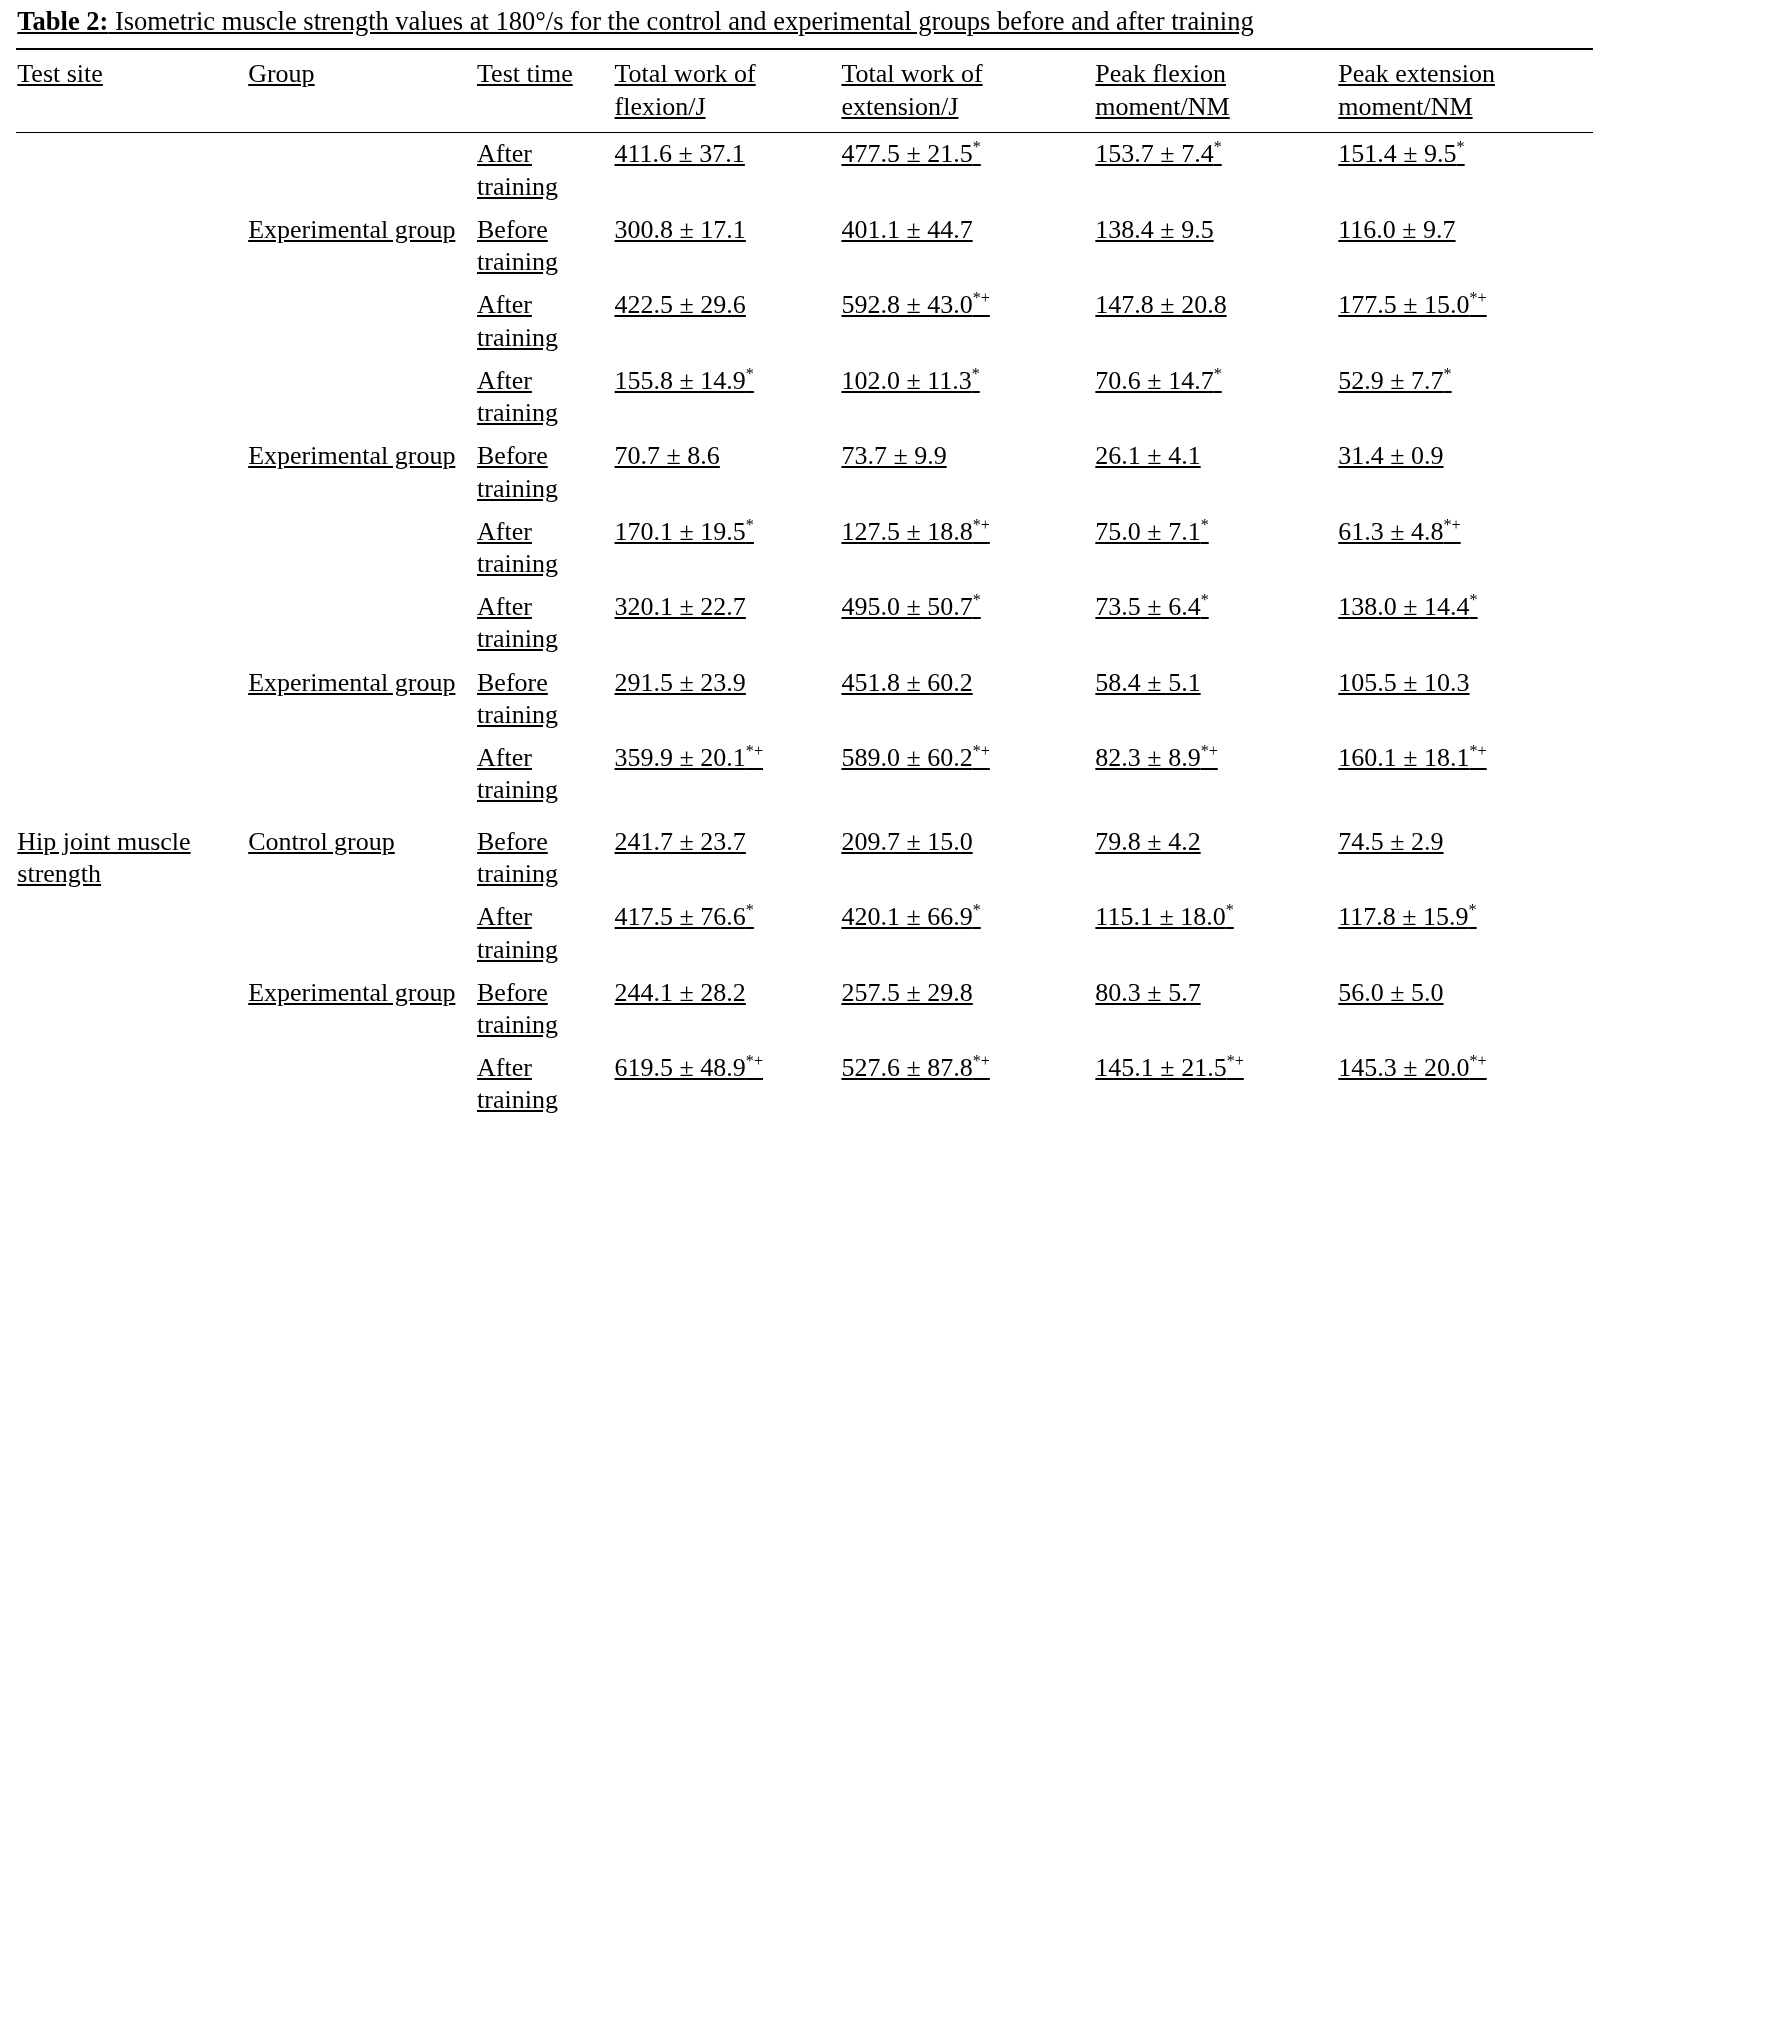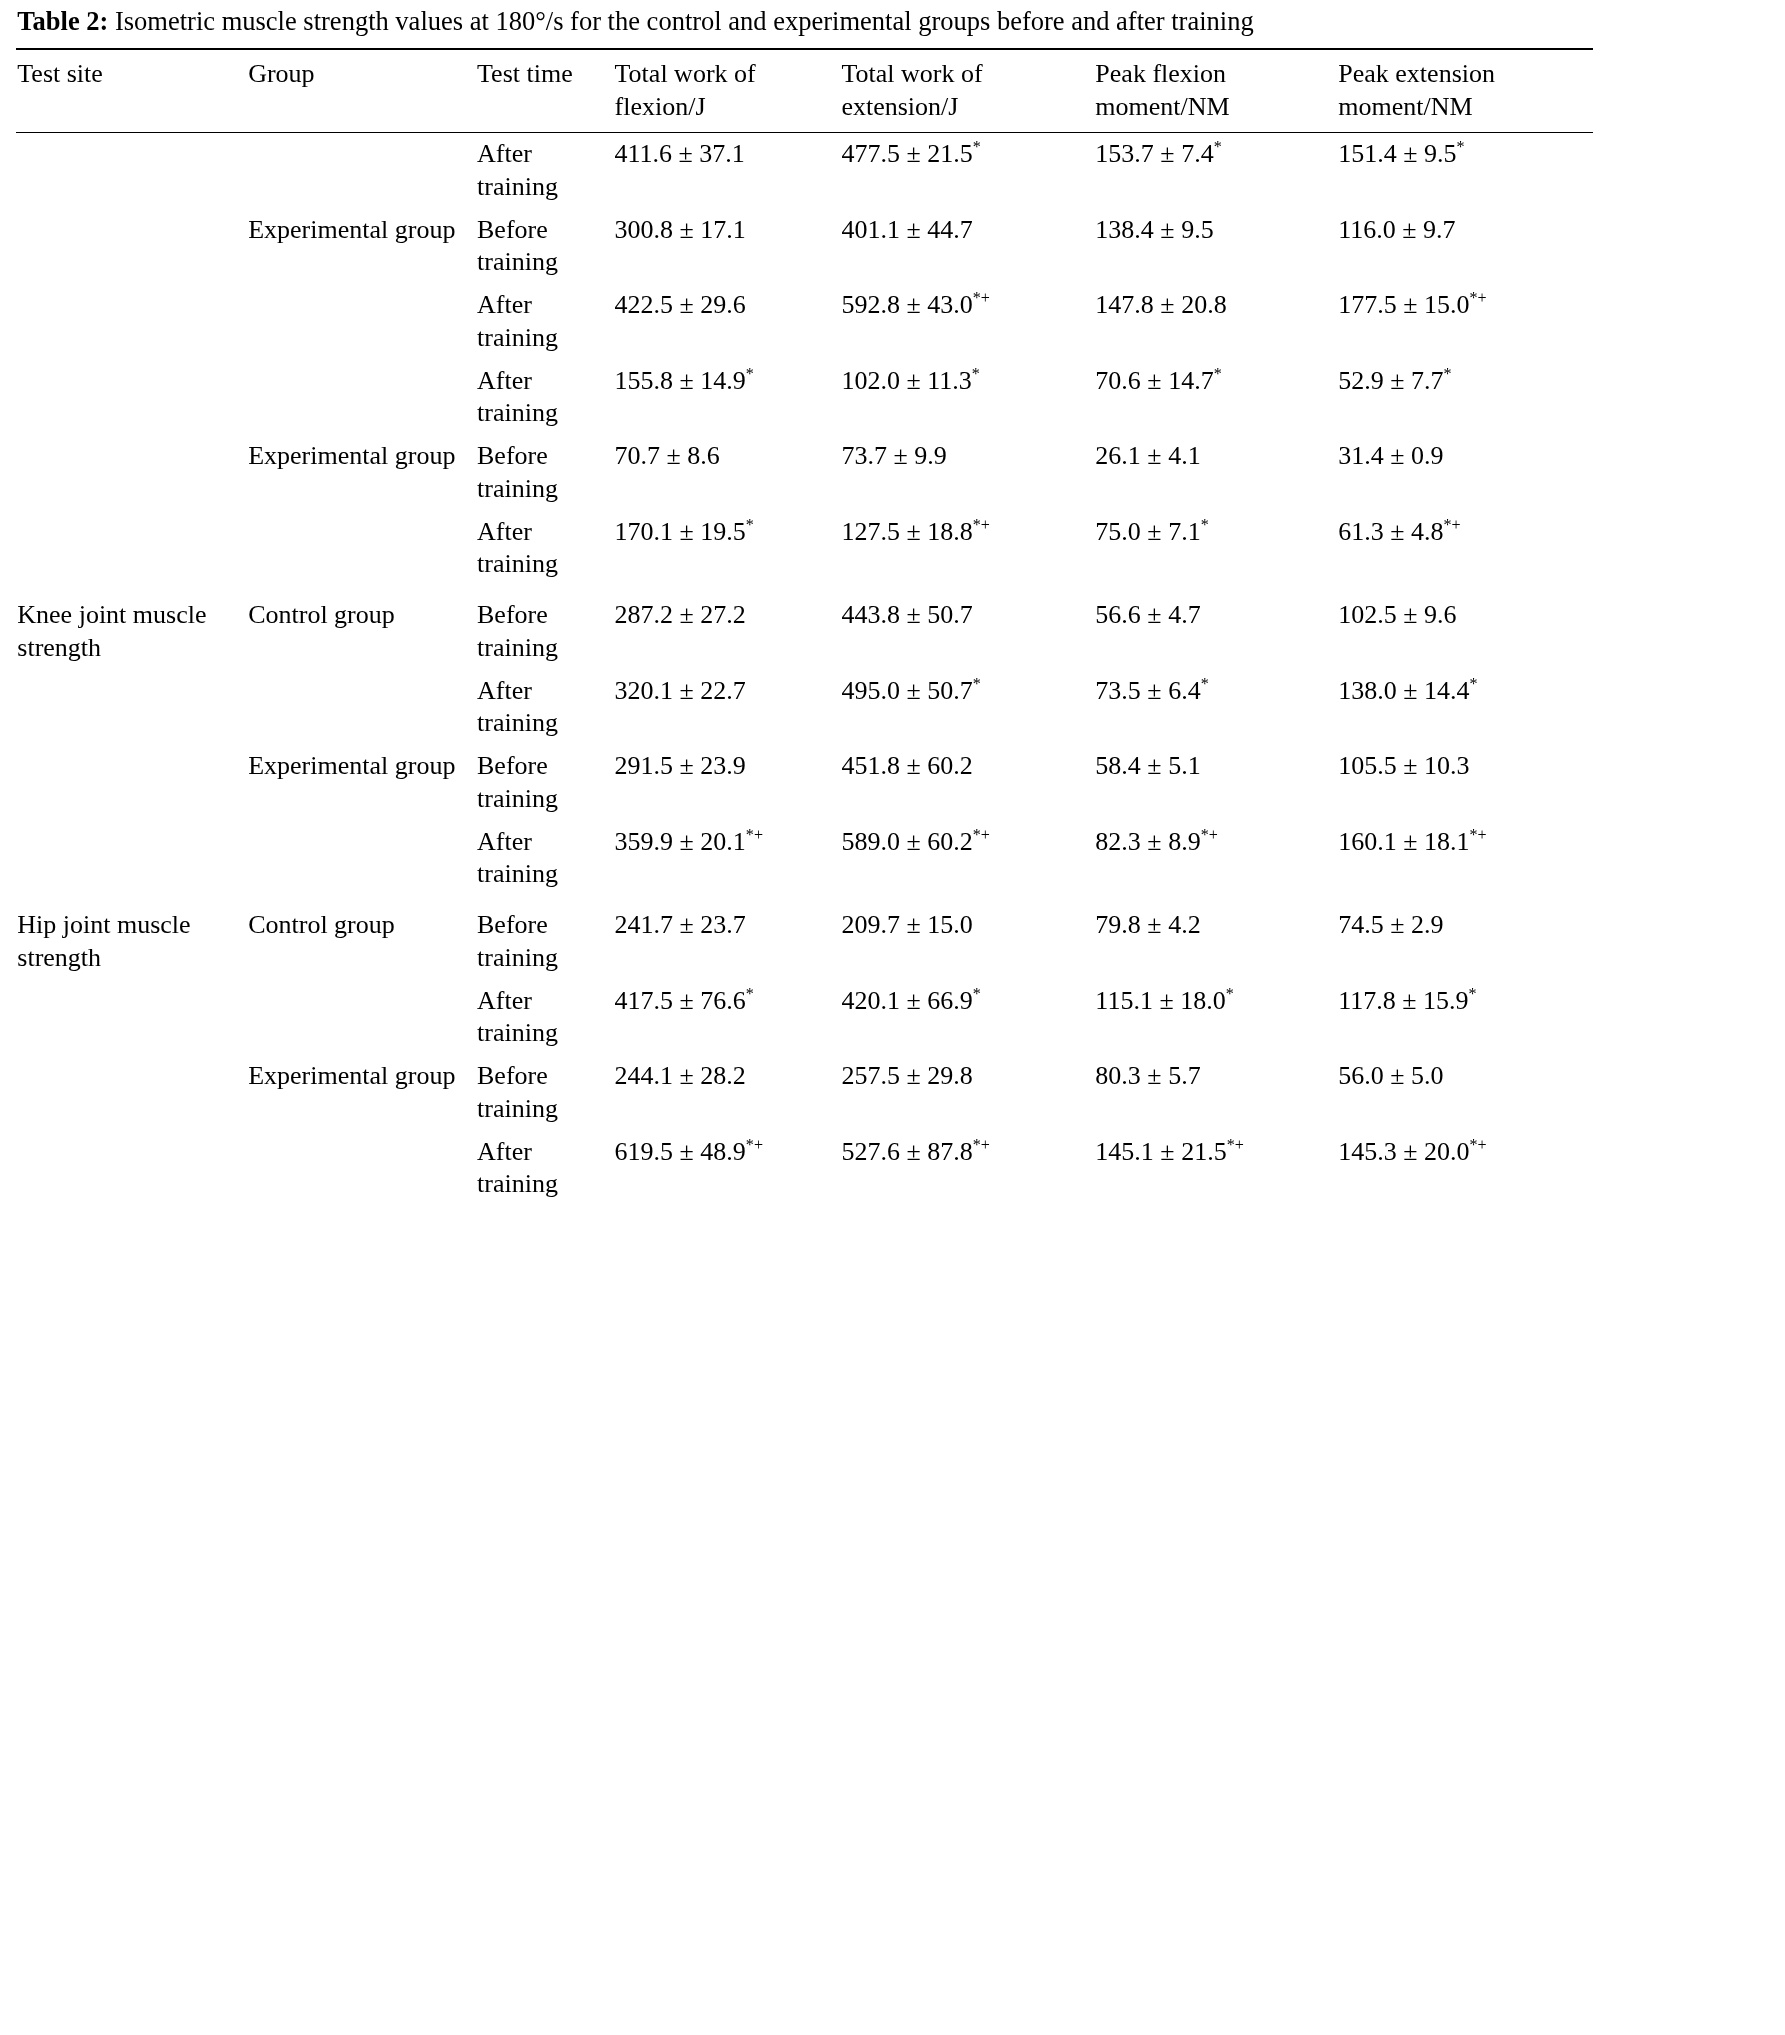--- a/index.html
+++ b/index.html
@@ -10,20 +10,21 @@
   body {
     width: 1786px;
     font-family: "Liberation Serif", serif;
     color: #000000;
     -webkit-font-smoothing: antialiased;
   }
   .page {
     box-sizing: border-box;
     width: 1608px;
     padding: 4.6px 15.5px 0 15.5px;
+    text-decoration: underline;
   }
   .caption {
     font-size: 26.5px;
     line-height: 1.27;
     margin: 0 0 10px 0;
     padding: 0 4.6px 0 1.8px;
   }
   .caption .caption-label {
     font-weight: bold;
   }
@@ -161,29 +162,20 @@
         </tr>
         <tr>
           <td class="site"></td>
           <td></td>
           <td>After training</td>
           <td>170.1 ± 19.5<sup>*</sup></td>
           <td>127.5 ± 18.8<sup>*+</sup></td>
           <td>75.0 ± 7.1<sup>*</sup></td>
           <td>61.3 ± 4.8<sup>*+</sup></td>
         </tr>
-        <tr class="group-start">
-          <td class="site">Knee joint muscle strength</td>
-          <td>Control group</td>
-          <td>Before training</td>
-          <td>287.2 ± 27.2</td>
-          <td>443.8 ± 50.7</td>
-          <td>56.6 ± 4.7</td>
-          <td>102.5 ± 9.6</td>
-        </tr>
         <tr>
           <td class="site"></td>
           <td></td>
           <td>After training</td>
           <td>320.1 ± 22.7</td>
           <td>495.0 ± 50.7<sup>*</sup></td>
           <td>73.5 ± 6.4<sup>*</sup></td>
           <td>138.0 ± 14.4<sup>*</sup></td>
         </tr>
         <tr>

